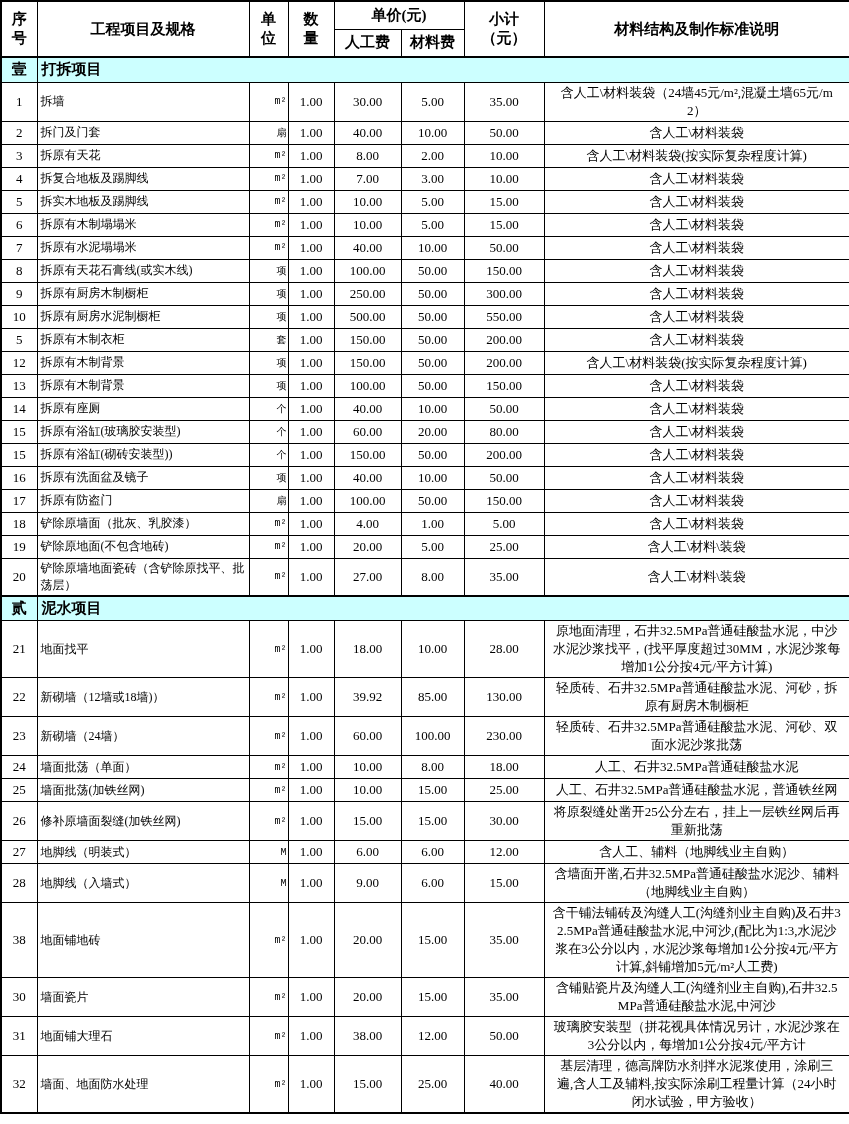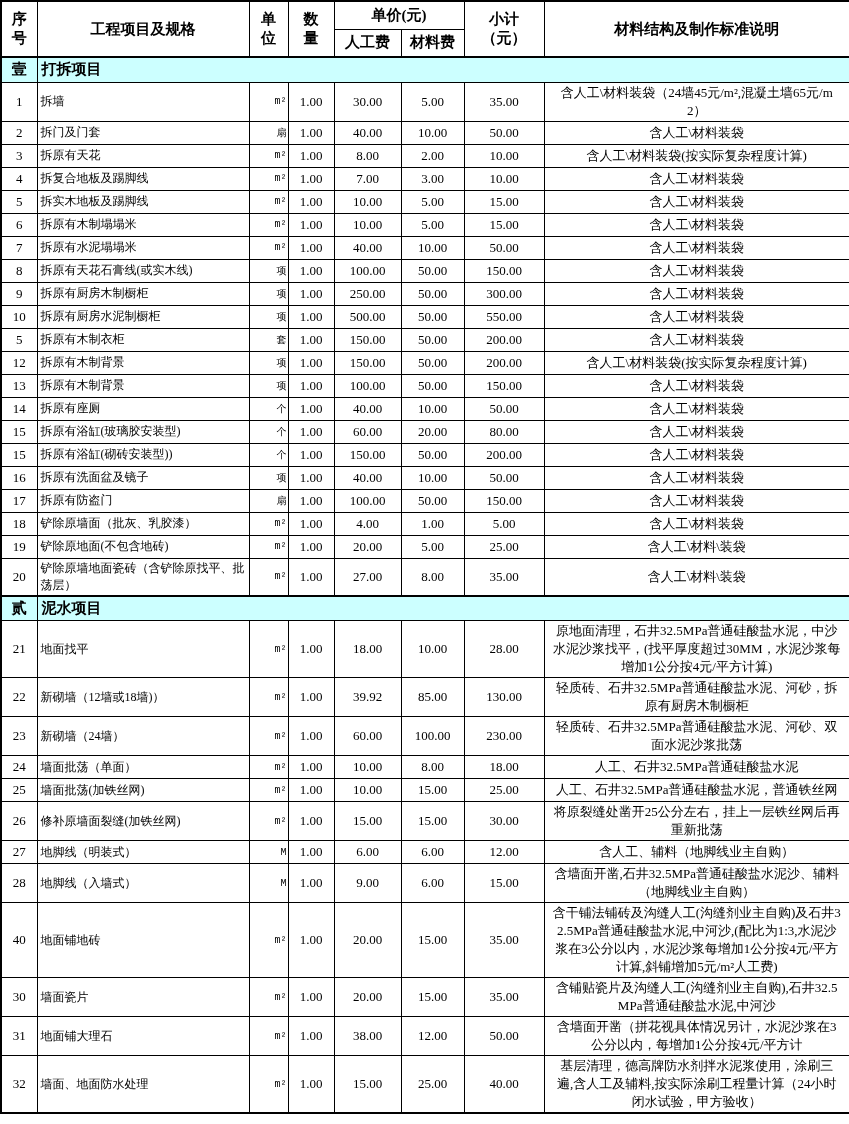--- a/index.html
+++ b/index.html
@@ -375,21 +375,21 @@
         <td class="c-no">28</td>
         <td class="c-item">地脚线（入墙式）</td>
         <td class="c-unit">M</td>
         <td class="c-num">1.00</td>
         <td class="c-num">9.00</td>
         <td class="c-num">6.00</td>
         <td class="c-num">15.00</td>
         <td class="c-desc">含墙面开凿,石井32.5MPa普通硅酸盐水泥沙、辅料（地脚线业主自购）</td>
       </tr>
       <tr>
-        <td class="c-no">40</td>
+        <td class="c-no">38</td>
         <td class="c-item">地面铺地砖</td>
         <td class="c-unit">m²</td>
         <td class="c-num">1.00</td>
         <td class="c-num">20.00</td>
         <td class="c-num">15.00</td>
         <td class="c-num">35.00</td>
         <td class="c-desc">含干铺法铺砖及沟缝人工(沟缝剂业主自购)及石井32.5MPa普通硅酸盐水泥,中河沙,(配比为1:3,水泥沙浆在3公分以内，水泥沙浆每增加1公分按4元/平方计算,斜铺增加5元/m²人工费)</td>
       </tr>
       <tr>
         <td class="c-no">30</td>
@@ -402,21 +402,21 @@
         <td class="c-desc">含铺贴瓷片及沟缝人工(沟缝剂业主自购),石井32.5MPa普通硅酸盐水泥,中河沙</td>
       </tr>
       <tr>
         <td class="c-no">31</td>
         <td class="c-item">地面铺大理石</td>
         <td class="c-unit">m²</td>
         <td class="c-num">1.00</td>
         <td class="c-num">38.00</td>
         <td class="c-num">12.00</td>
         <td class="c-num">50.00</td>
-        <td class="c-desc">含墙面开凿（拼花视具体情况另计，水泥沙浆在3公分以内，每增加1公分按4元/平方计</td>
+        <td class="c-desc">玻璃胶安装型（拼花视具体情况另计，水泥沙浆在3公分以内，每增加1公分按4元/平方计</td>
       </tr>
       <tr>
         <td class="c-no">32</td>
         <td class="c-item">墙面、地面防水处理</td>
         <td class="c-unit">m²</td>
         <td class="c-num">1.00</td>
         <td class="c-num">15.00</td>
         <td class="c-num">25.00</td>
         <td class="c-num">40.00</td>
         <td class="c-desc">基层清理，德高牌防水剂拌水泥浆使用，涂刷三遍,含人工及辅料,按实际涂刷工程量计算（24小时闭水试验，甲方验收）</td>

